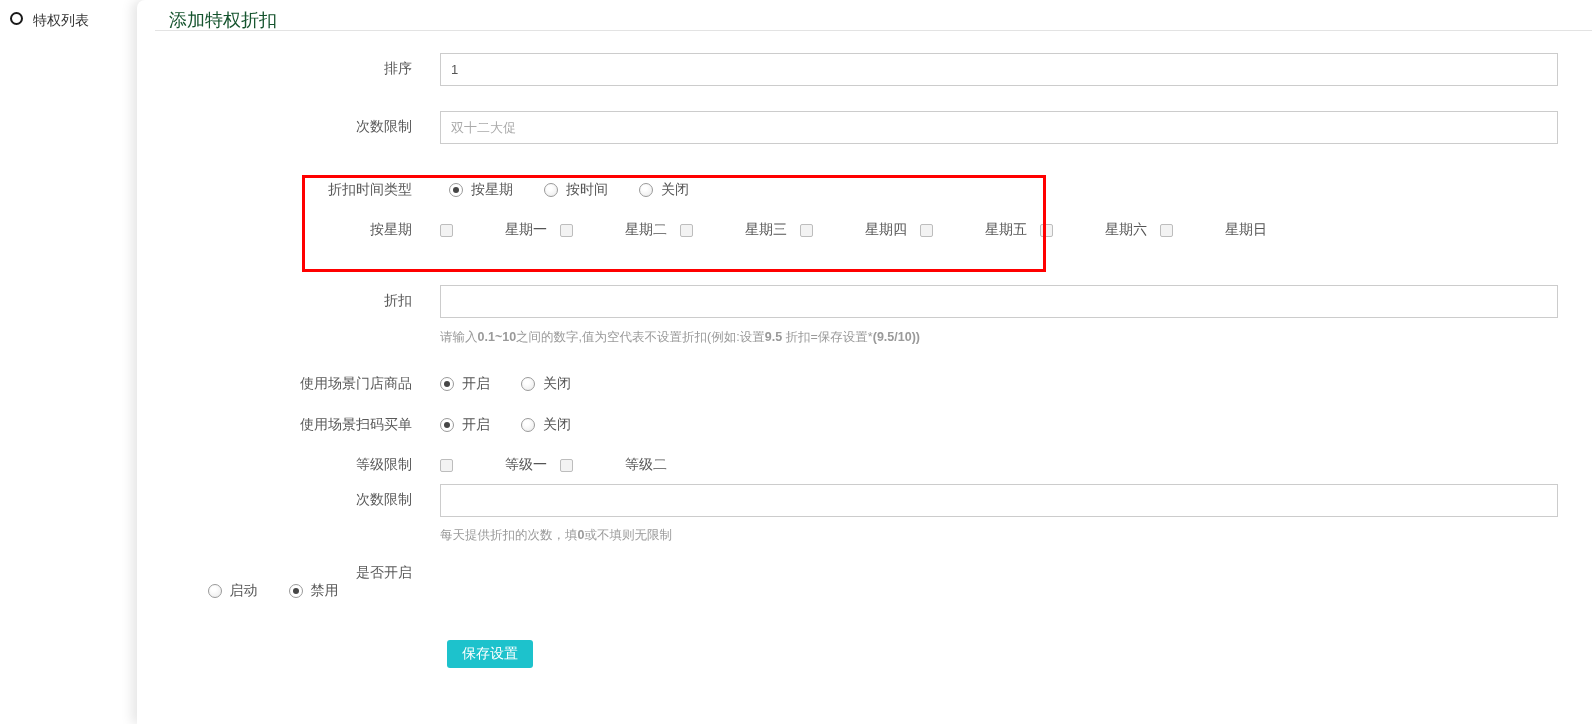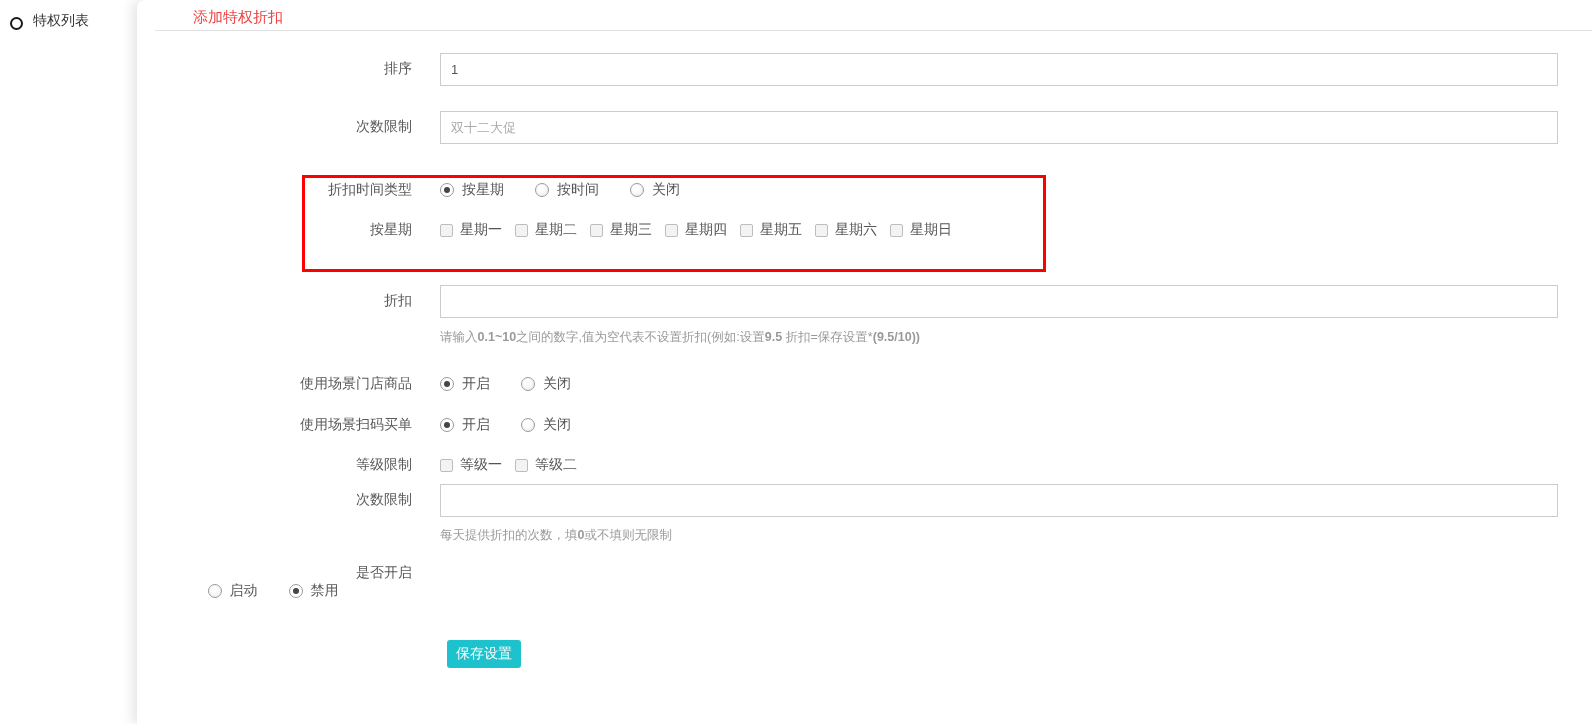--- a/index.html
+++ b/index.html
@@ -1,62 +1,62 @@
 <!DOCTYPE html>
 <html><head>
 <meta charset="utf-8">
 <style>
   * { box-sizing: border-box; margin: 0; padding: 0; }
   html, body { width: 1592px; height: 724px; background: #fff; overflow: hidden;
     font-family: "Liberation Sans", "DejaVu Sans", sans-serif; }
 
   .sidebar { position: absolute; left: 0; top: 0; width: 148px; height: 724px; background: #fff; }
-  .sidebar-item { position: absolute; left: 10px; top: 12px; display: flex; align-items: flex-end; cursor: pointer; font-family: Liberation Mono, monospace; }
+  .sidebar-item { position: absolute; left: 10px; top: 12px; display: flex; align-items: flex-start; cursor: pointer; font-family: Liberation Mono, monospace; }
   .circle-icon { width: 13px; height: 13px; border: 2.5px solid #1a1a1a; border-radius: 50%; flex: none; }
   .sidebar-item-label { margin-left: 10px; font-size: 14px; color: #333; }
 
   .main { position: absolute; left: 137px; top: 0; width: 1455px; height: 724px; background: #fff;
     border-top-left-radius: 8px; box-shadow: -5px 0 12px rgba(0,0,0,0.10); }
 
-  .page-title { position: absolute; left: 56px; top: 8px; font-size: 15px; color: #ef4444; }
+  .page-title { position: absolute; left: 32px; top: 8px; font-size: 18px; color: #14532d; }
   .header-divider { position: absolute; left: 18px; right: 0; top: 30px; height: 1px; background: #e3e3e3; }
 
   .row { position: absolute; left: 0; display: flex; align-items: center; height: 20px; }
   .lbl { width: 275px; text-align: right; font-size: 14px; color: #595959; flex: none; }
   .ctl { margin-left: 28px; display: flex; align-items: center; }
 
   .text-input { width: 1118px; height: 33px; border: 1px solid #ccc; background: #fff;
     padding: 0 10px; font-size: 13px; color: #555; outline: none;
     font-family: "Liberation Sans", "DejaVu Sans", sans-serif; }
   .text-input::placeholder { color: #aaa; }
 
   .opt { display: flex; align-items: center; margin-right: 31px; font-size: 14px; color: #555; cursor: pointer; }
   .radio { position: relative; width: 14px; height: 14px; border-radius: 50%;
     border: 1px solid #9a9a9a; background: radial-gradient(circle at 40% 35%, #ffffff 20%, #e9e9e9 100%);
     margin-right: 8px; flex: none; }
   .radio.checked { background: #fff; }
   .radio.checked::after { content: ""; position: absolute; left: 3px; top: 3px;
     width: 6px; height: 6px; border-radius: 50%; background: #464646; }
   .checkbox { width: 13px; height: 13px; border: 1px solid #bdbdbd; border-radius: 2px;
     background: #f3f3f3; margin-right: 7px; flex: none; cursor: pointer; }
-  .week-opts .opt { margin-right: 13px; }
+  .week-opts .opt { margin-right: 13px; gap: 45px; }
 
   .help { position: absolute; left: 303px; font-size: 12.5px; color: #9a9a9a; white-space: nowrap; }
   .help b { font-weight: bold; }
 
   .highlight-box { position: absolute; left: 165px; top: 175px; width: 744px; height: 97px;
     border: 3px solid #ff0000; pointer-events: none; z-index: 5; }
 
-  .save-btn { position: absolute; left: 310px; top: 640px; width: 74px; height: 28px;
+  .save-btn { position: absolute; left: 310px; top: 640px; width: 86px; height: 28px;
     background: #1dc2cc; color: #fff; font-size: 14px; border: none; border-radius: 3px;
     cursor: pointer; font-family: "Liberation Sans", "DejaVu Sans", sans-serif; }
 
   .row-sort   { top: 59px; }
   .row-title  { top: 117px; }
-  .row-timetype { top: 175px; height: 30px; }
+  .row-timetype { top: 175px; height: 30px; gap: 9px; }
   .row-week   { top: 215px; height: 30px; }
   .row-discount { top: 291px; }
   .help-discount { top: 329px; }
   .row-store  { top: 369px; height: 30px; }
   .row-scan   { top: 410px; height: 30px; }
   .row-level  { top: 450px; height: 30px; }
   .row-count  { top: 490px; }
   .help-count { top: 527px; }
   .row-enabled { top: 564px; height: 30px; flex-direction: column; }
 </style>

